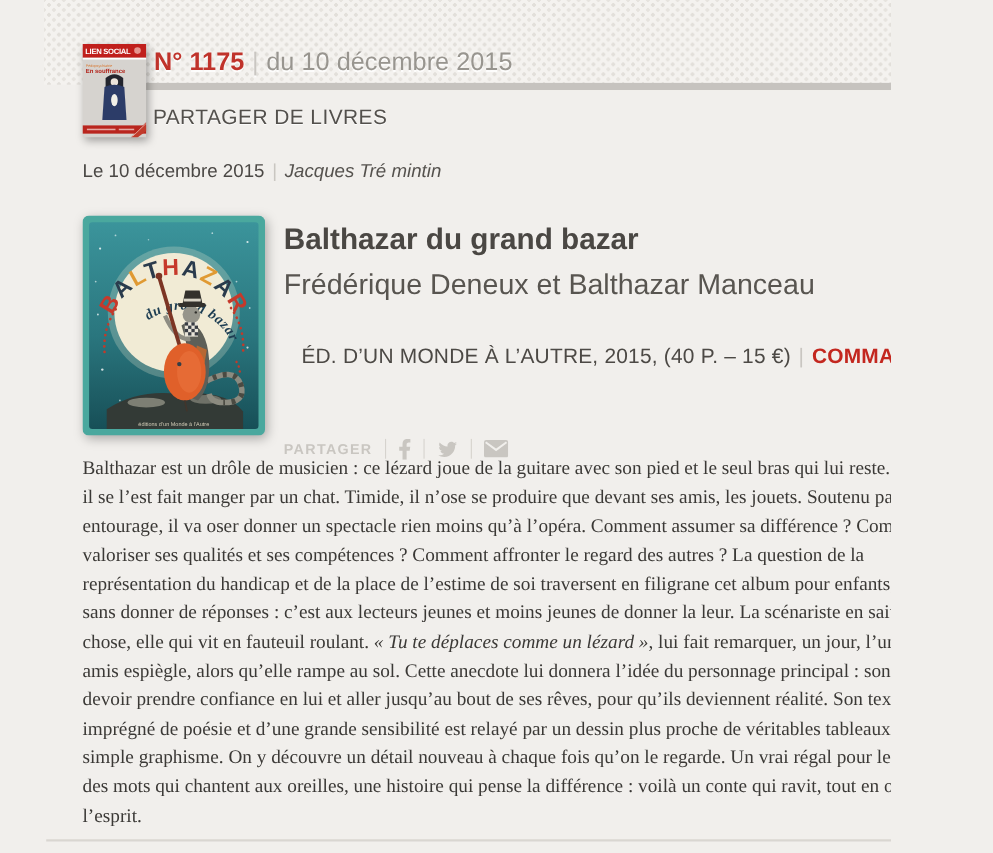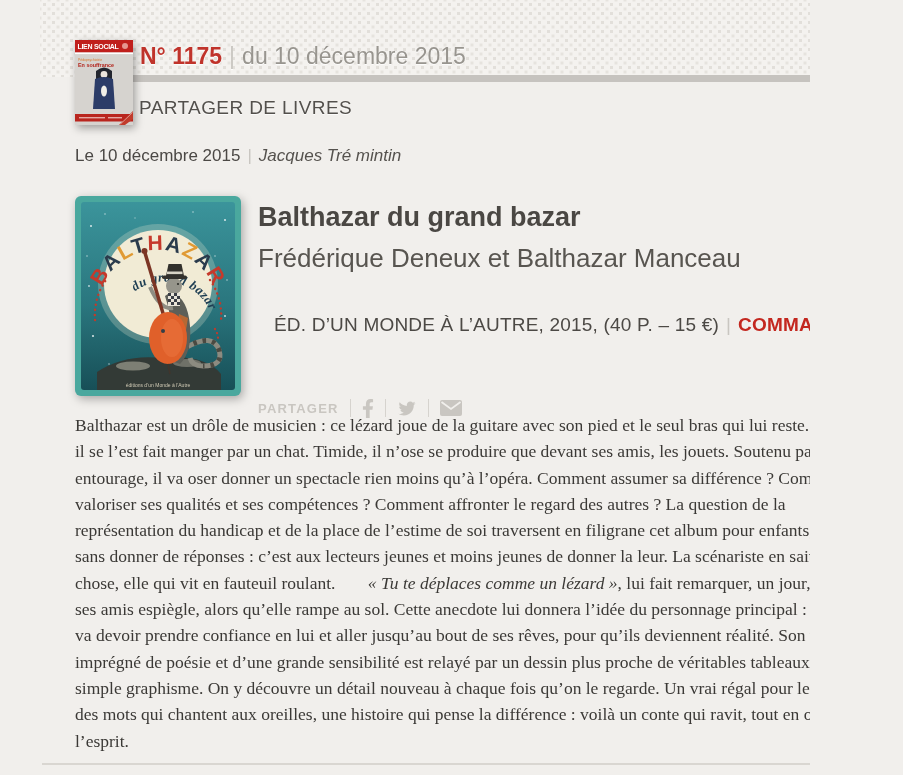--- a/index.html
+++ b/index.html
@@ -97,21 +97,21 @@
   }
   .share-icon{display:inline-block;cursor:pointer;line-height:0;}
   .share-icon svg{display:block;}
 
   .review{
     position:absolute;left:75px;top:412px;width:806px;
     font-family:"Liberation Serif","DejaVu Serif",serif;
     font-size:17.5px;line-height:26.3px;color:#3b3936;
     text-align:left;
   }
-  .review .quote{font-style:italic;margin-left:28px;}
+  .review .quote{font-style:italic;}
 </style>
 </head>
 <body>
 
 <div class="page">
 
   <div class="dots-band"></div>
   <div class="issue-rule"></div>
 
   <div class="mag-cover">

